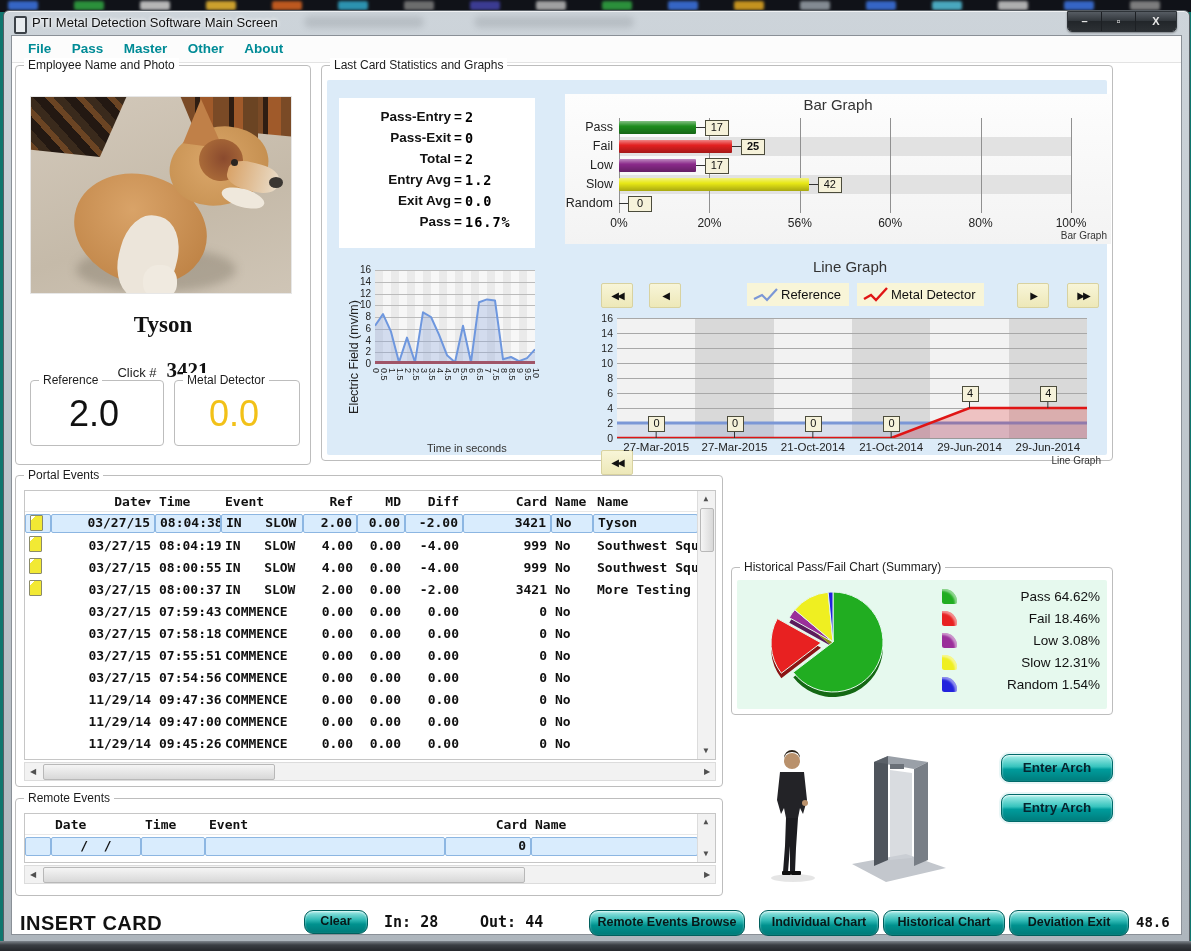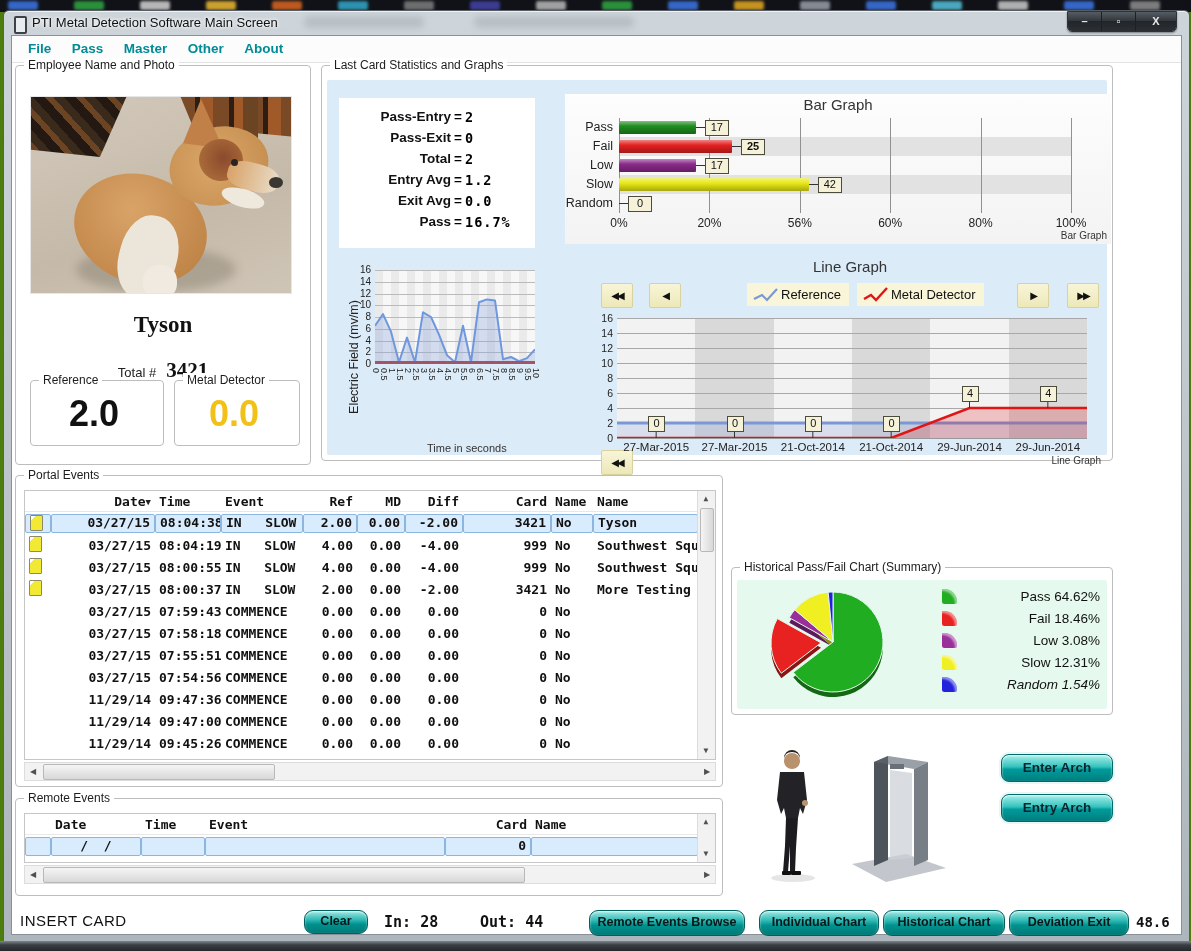--- a/index.html
+++ b/index.html
@@ -1,17 +1,17 @@
 <!DOCTYPE html>
 <html><head>
 <meta charset="utf-8">
 <style>
   html,body{margin:0;padding:0;}
   body{width:1191px;height:951px;overflow:hidden;background:#2c2f33;font-family:"Liberation Sans","DejaVu Sans",sans-serif;}
-  #screen{position:relative;width:1191px;height:951px;background:#4d7c0f;}
+  #screen{position:relative;width:1191px;height:951px;background:#0f766e;}
   
   #desktop-strip{position:absolute;left:0;top:0;width:1191px;height:12px;background:#101218;overflow:hidden;}
   .desk-blob{position:absolute;top:1px;height:9px;border-radius:2px;filter:blur(1.5px);opacity:.9;}
   
   #window{position:absolute;left:3px;top:10px;width:1185px;height:930px;background:linear-gradient(#cdd4da,#aeb6bd);border:1px solid #585e64;border-radius:6px 6px 0 0;box-shadow:inset 0 1px 0 rgba(255,255,255,.7);}
   #titlebar{position:absolute;left:0;top:0;right:0;height:24px;}
   #app-icon{position:absolute;left:10px;top:5px;width:9px;height:14px;border:2px solid #3c4248;border-radius:2px;background:#e8ecef;}
   #title-text{position:absolute;left:28px;top:4px;font-size:13px;color:#101010;text-shadow:0 0 4px #fff,0 0 4px #fff;white-space:nowrap;}
   .blur-smudge{position:absolute;top:5px;height:12px;border-radius:6px;background:#5a6066;opacity:.18;filter:blur(3px);}
   #win-controls{position:absolute;right:12px;top:0;display:flex;border:1px solid #2e3338;border-radius:0 0 5px 5px;overflow:hidden;box-shadow:0 1px 2px rgba(0,0,0,.4);}
@@ -25,21 +25,21 @@
   .gbox{position:absolute;border:1px solid #bdbdbd;border-radius:4px;background:#fff;}
   .gb-label{position:absolute;top:-8px;left:8px;background:#fff;padding:0 4px;font-size:12px;color:#1c1c1c;white-space:nowrap;}
   
   #photo{position:absolute;left:14px;top:30px;width:260px;height:196px;background:linear-gradient(160deg,#d3c9bb,#c5baa9 60%,#cfc5b6);overflow:hidden;border:1px solid #e7e7e7;}
   .ph{position:absolute;}
   #emp-name{position:absolute;left:0;top:246px;width:100%;text-align:center;font-family:"Liberation Serif","DejaVu Serif",serif;font-weight:bold;font-size:23px;color:#111;}
   #card-row{position:absolute;left:0;top:292px;width:100%;text-align:center;}
   #card-label{font-size:13px;color:#222;}
   #card-number{font-family:"Liberation Serif","DejaVu Serif",serif;font-weight:bold;font-size:21px;color:#111;margin-left:10px;}
   .val-box{position:absolute;top:314px;height:64px;}
-  .big-val{position:absolute;left:0;right:6px;top:12px;text-align:center;font-weight:bold;font-size:36px;font-family:"Liberation Sans",sans-serif;}
+  .big-val{position:absolute;left:0;right:6px;top:12px;text-align:center;font-weight:normal;font-size:36px;font-family:"Liberation Sans",sans-serif;}
   
   #stats-inner{position:absolute;left:5px;top:14px;right:5px;bottom:5px;background:#dcebf8;border-radius:2px;}
   #stats-box{position:absolute;left:12px;top:18px;width:190px;height:142px;background:#fff;padding:8px 6px 0 0;}
   .stat-row{display:grid;grid-template-columns:1fr 14px 64px;align-items:center;height:21px;}
   .sl{text-align:right;font-size:13.5px;font-weight:bold;color:#111;}
   .se{text-align:center;font-size:13.5px;font-weight:bold;}
   .sv{text-align:left;font-family:"DejaVu Sans Mono",monospace;font-weight:bold;font-size:13.5px;letter-spacing:1px;}
   
   #bar-chart{position:absolute;left:238px;top:14px;width:546px;height:150px;background:linear-gradient(#fdfdfd,#f3f3f3);}
   #bar-title{position:absolute;top:2px;left:0;width:100%;text-align:center;font-size:15px;color:#333;}
@@ -94,21 +94,21 @@
   
   #hist-inner{position:absolute;left:5px;top:12px;right:5px;bottom:5px;background:#e6f9ee;border-radius:2px;}
   .pie-legend-row{position:absolute;left:205px;width:158px;height:21px;display:flex;align-items:center;}
   .pie-wedge{width:15px;height:15px;border-radius:0 100% 20% 20%;flex:0 0 15px;box-shadow:inset -2px 2px 2px rgba(255,255,255,.5);}
   .pie-leg-label{flex:1;text-align:right;font-size:13.5px;color:#111;}
   
   .arch-btn{position:absolute;width:110px;height:26px;border-radius:8px;background:linear-gradient(#a8efe9,#35c3bd 45%,#009c9c 55%,#007d7d);border:1px solid #006a6a;box-shadow:0 0 0 2px #e8f6f6,inset 0 1px 2px rgba(255,255,255,.8);text-align:center;line-height:25px;font-weight:bold;font-size:13.5px;color:#06242e;cursor:pointer;}
   
   .teal-btn{position:absolute;border-radius:9px;background:linear-gradient(#9fe9e5,#2fb9b4 40%,#00918e 60%,#007a78);border:1px solid #00605e;box-shadow:inset 0 1px 2px rgba(255,255,255,.7);text-align:center;font-weight:bold;font-size:12.5px;color:#081818;cursor:pointer;}
   .mono-stat{position:absolute;font-family:"DejaVu Sans Mono",monospace;font-weight:bold;font-size:15px;color:#111;white-space:pre;}
-  #insert-card{position:absolute;left:8px;top:876px;font-weight:normal;font-size:15px;color:#111;letter-spacing:.5px;}
+  #insert-card{position:absolute;left:8px;top:876px;font-weight:bold;font-size:20px;color:#111;letter-spacing:.5px;}
   #bottom-strip{position:absolute;left:0;top:941px;width:1191px;height:10px;background:linear-gradient(#7e858c,#3a3e43 40%,#24272b);}
   svg{display:block;}
 </style>
 </head>
 <body>
 
 <div id="screen">
   <div id="desktop-strip">
       <div class="desk-blob" style="left: 8px; width: 30px; background: rgb(58, 111, 216);"></div>
       <div class="desk-blob" style="left: 74px; width: 30px; background: rgb(47, 158, 63);"></div>
@@ -165,21 +165,21 @@
           <div class="ph" style="left:138px;top:30px;width:100px;height:78px;background:radial-gradient(circle at 45% 45%,#dba76a,#c08a4a);border-radius:50%;transform:rotate(-14deg);"></div>
           <div class="ph" style="left:152px;top:2px;width:40px;height:52px;background:#c08048;clip-path:polygon(45% 0,100% 95%,0 85%);"></div>
           <div class="ph" style="left:168px;top:42px;width:44px;height:42px;background:radial-gradient(circle at 55% 45%,#8a4a2e,#b5763c);border-radius:50% 50% 50% 50%;transform:rotate(10deg);"></div>
           <div class="ph" style="left:196px;top:66px;width:52px;height:28px;background:linear-gradient(90deg,#d9a368,#e9dcc8);border-radius:40%;transform:rotate(14deg);"></div>
           <div class="ph" style="left:238px;top:80px;width:14px;height:11px;background:#3a3632;border-radius:50%;"></div>
           <div class="ph" style="left:200px;top:62px;width:7px;height:7px;background:#2a2420;border-radius:50%;"></div>
           <div class="ph" style="left:190px;top:92px;width:44px;height:18px;background:#efe8dc;border-radius:50%;transform:rotate(16deg);"></div>
         </div>
         <div id="emp-name">Tyson</div>
         <div id="card-row">
-          <span id="card-label">Total #</span><span id="card-number">3421</span>
+          <span id="card-label">Click #</span><span id="card-number">3421</span>
         </div>
         <div class="gbox val-box" style="left:14px;width:132px;">
           <span class="gb-label">Reference</span>
           <div class="big-val" id="ref-val" style="color: rgb(17, 17, 17);">2.0</div>
         </div>
         <div class="gbox val-box" style="left:158px;width:124px;">
           <span class="gb-label">Metal Detector</span>
           <div class="big-val" id="md-val" style="color: rgb(242, 193, 24);">0.0</div>
         </div>
       </div>
@@ -562,21 +562,21 @@
                 <div class="pie-leg-label">Fail 18.46%</div>
               </div>
               <div class="pie-legend-row" style="top: 50px;">
                 <div class="pie-wedge" style="background: rgb(154, 47, 154);"></div>
                 <div class="pie-leg-label">Low 3.08%</div>
               </div>
               <div class="pie-legend-row" style="top: 72px;">
                 <div class="pie-wedge" style="background: rgb(239, 239, 33);"></div>
                 <div class="pie-leg-label">Slow 12.31%</div>
               </div>
-              <div class="pie-legend-row" style="top: 94px; font-style: italic;">
+              <div class="pie-legend-row" style="top: 94px;">
                 <div class="pie-wedge" style="background: rgb(34, 34, 221);"></div>
                 <div class="pie-leg-label">Random 1.54%</div>
               </div>
             </div>
         </div>
       </div>
 
       <svg style="position:absolute;left:748px;top:712px;" width="70" height="136">
         <ellipse cx="33" cy="130" rx="22" ry="4" fill="rgba(0,0,0,0.10)"></ellipse>
         <circle cx="32" cy="13" r="8" fill="#b9916c"></circle>

